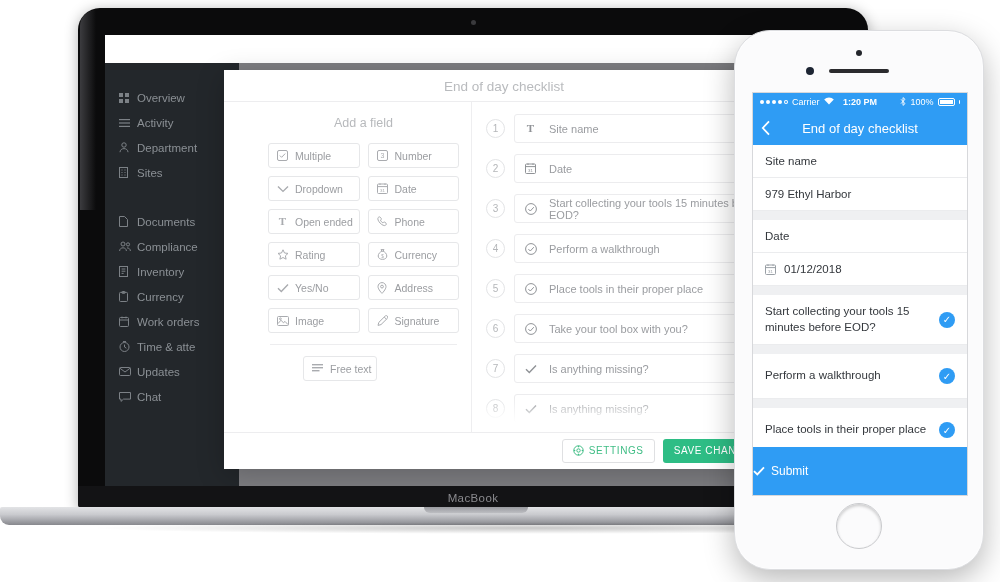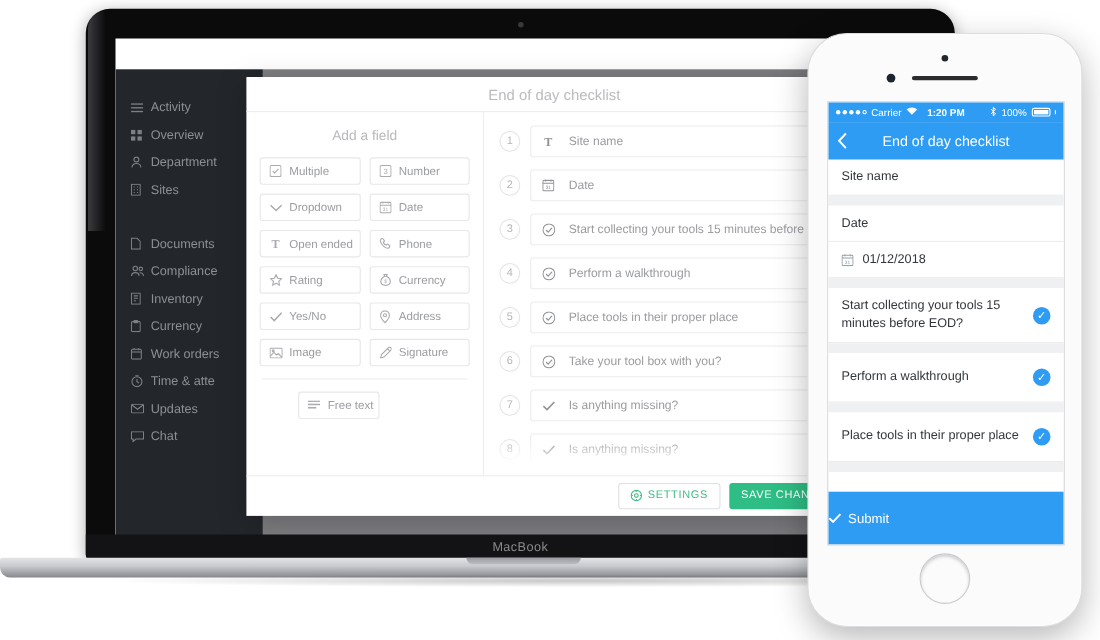--- a/index.html
+++ b/index.html
@@ -69,21 +69,21 @@
   #app-canvas { position: absolute; left: 134px; top: 28px; width: 602px; height: 424px;
     background: #7e7e82; }
 
   
   #modal { position: absolute; left: 119px; top: 35px; width: 560px; height: 399px;
     background: #ffffff; box-shadow: 0 6px 26px rgba(0,0,0,.22); }
   #modal-head { position: relative; height: 32px; border-bottom: 1px solid #ededef; }
   #modal-title { position: absolute; left: 0; top: 0; width: 100%; height: 32px;
     display: flex; align-items: center; justify-content: center;
     color: #b9bbbe; font-size: 13.5px; }
-  #modal-body { display: flex; height: 330px; }
+  #modal-body { display: flex; height: 330px; padding-left: 32px; }
   #add-field-pane { width: 216px; height: 330px; border-right: 1px solid #eeeef0;
     padding: 14px 12px 0 12px; }
   #add-field-title { text-align: center; color: #b7b9bc; font-size: 12.5px;
     margin-bottom: 13px; }
   #field-grid { display: grid; grid-template-columns: 1fr 1fr; gap: 8px 8px; }
   .field-chip { height: 25px; border: 1px solid #e6e7e9; border-radius: 3px;
     background: #fff; display: flex; align-items: center; padding-left: 8px;
     color: #9b9da1; font-size: 10.5px; white-space: nowrap; }
   .field-chip .fc-ico { width: 18px; flex: 0 0 18px; display: flex; align-items: center;
     color: #a9abaf; }
@@ -182,40 +182,40 @@
       <div id="laptop-screen">
 
         <div id="app-topbar">
           <div id="brand"><span>connect</span><span class="c-green">team</span></div>
         </div>
 
         <div id="app-sidebar">
           <div style="height:22px"></div>
           <div class="side-item">
             <span class="si-ico">
+                <svg width="10" height="10" viewBox="0 0 10 10">
+                  <rect x="0" y="0" width="4" height="4" fill="currentColor"></rect>
+                  <rect x="6" y="0" width="4" height="4" fill="currentColor"></rect>
+                  <rect x="0" y="6" width="4" height="4" fill="currentColor"></rect>
+                  <rect x="6" y="6" width="4" height="4" fill="currentColor"></rect>
+                </svg>
+              </span>
+            <span>Overview</span>
+          </div>
+          <div class="side-item">
+            <span class="si-ico">
                 <svg width="11" height="10" viewBox="0 0 11 10">
                   <g fill="currentColor">
                     <rect x="0" y="1" width="11" height="1.2"></rect>
                     <rect x="0" y="4.4" width="11" height="1.2"></rect>
                     <rect x="0" y="7.8" width="11" height="1.2"></rect>
                   </g>
                 </svg>
               </span>
             <span>Activity</span>
-          </div>
-          <div class="side-item">
-            <span class="si-ico">
-                <svg width="10" height="10" viewBox="0 0 10 10">
-                  <rect x="0" y="0" width="4" height="4" fill="currentColor"></rect>
-                  <rect x="6" y="0" width="4" height="4" fill="currentColor"></rect>
-                  <rect x="0" y="6" width="4" height="4" fill="currentColor"></rect>
-                  <rect x="6" y="6" width="4" height="4" fill="currentColor"></rect>
-                </svg>
-              </span>
-            <span>Overview</span>
           </div>
           <div class="side-item">
             <span class="si-ico">
                 <svg width="10" height="11" viewBox="0 0 10 11" fill="none" stroke="currentColor" stroke-width="1">
                   <circle cx="5" cy="3" r="2.2"></circle>
                   <path d="M1 10.2c0-2.2 1.8-3.6 4-3.6s4 1.4 4 3.6"></path>
                 </svg>
               </span>
             <span>Department</span>
           </div>
@@ -616,20 +616,23 @@
               <path d="M8 1.4 1.8 8 8 14.6"></path>
             </svg>
         </div>
         <div id="ios-nav-title">End of day checklist</div>
       </div>
 
       <div>
         <div class="ph-row">
           <span>Site name</span>
         </div>
+        <div class="ph-row">
+          <span>979 Ethyl Harbor</span>
+        </div>
         <div class="ph-sep"></div>
 
         <div class="ph-row">
           <span>Date</span>
         </div>
         <div class="ph-row ph-date">
           <span>
               <svg width="11" height="11" viewBox="0 0 11 11" fill="none" stroke="#9aa0a6" stroke-width="1">
                 <rect x=".5" y="1" width="10" height="9.5" rx="1"></rect>
                 <path d="M.5 3.6h10M3 .4v1.6M8 .4v1.6"></path>

